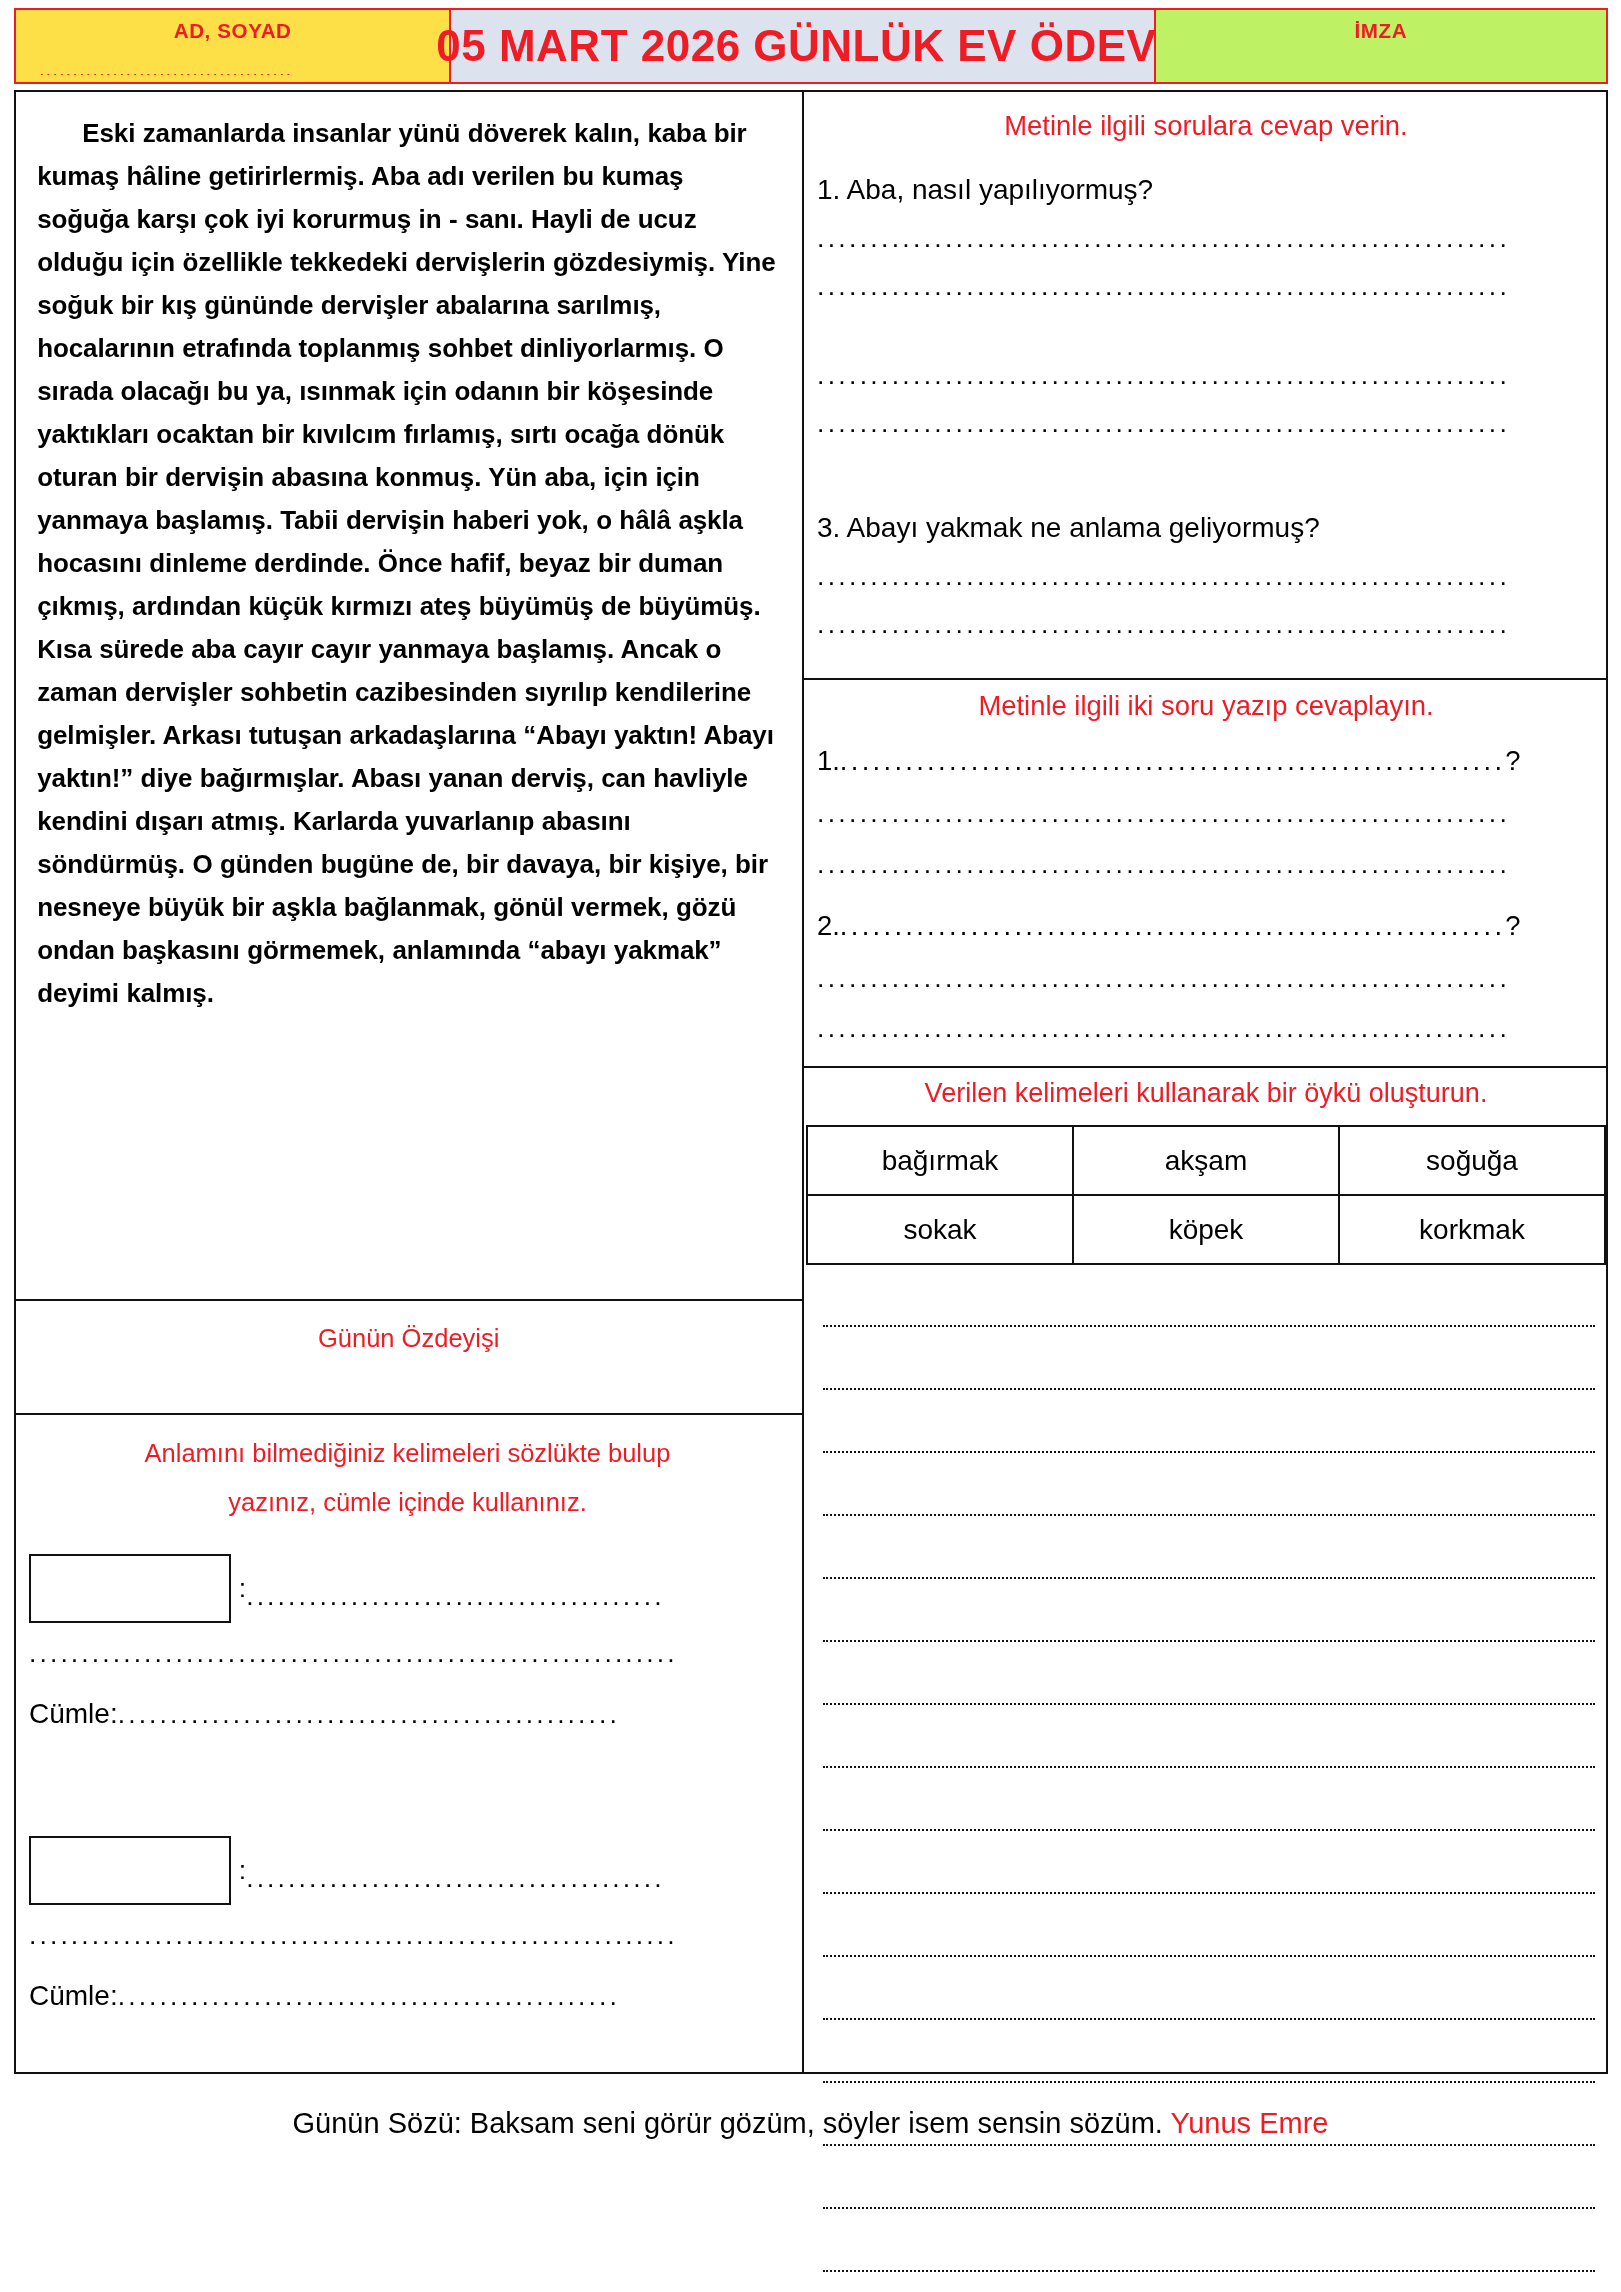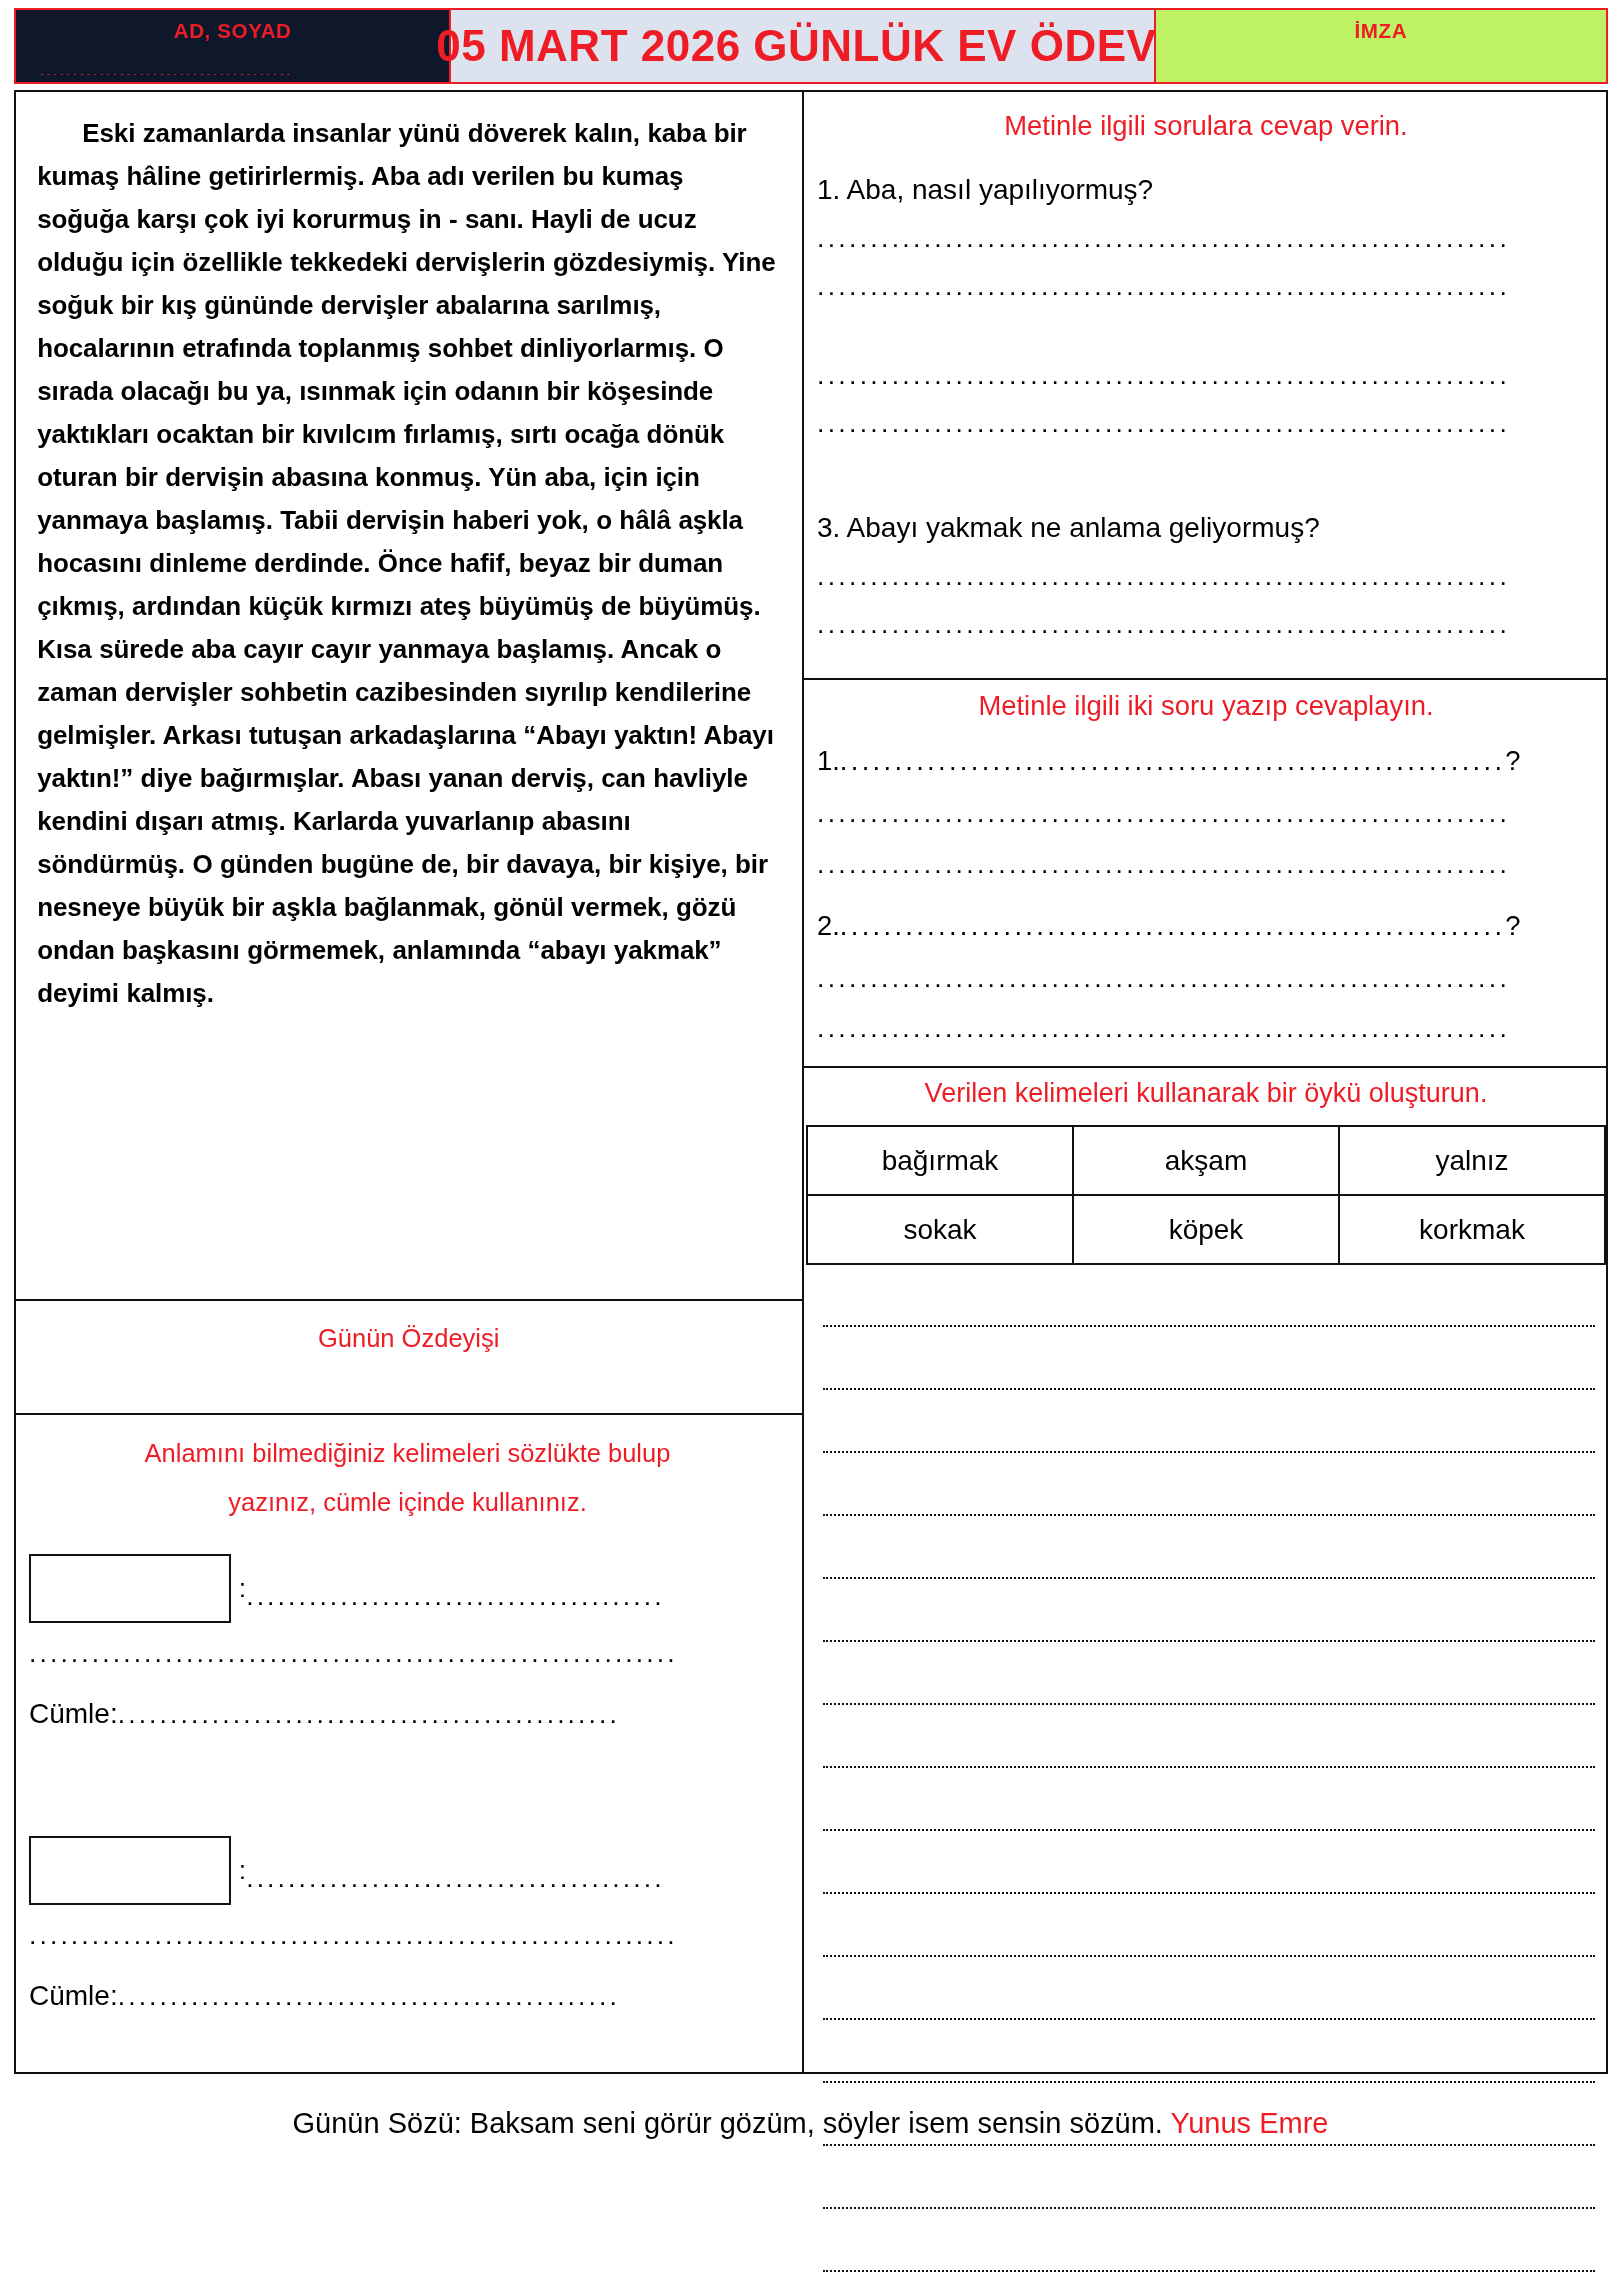--- a/index.html
+++ b/index.html
@@ -37,21 +37,21 @@
     box-sizing: border-box;
     border: 2.9px solid #ee1c25;
     display: flex;
     flex-direction: column;
     align-items: center;
     justify-content: flex-start;
     position: relative;
   }
   .hdr-name {
     width: 438px;
-    background: #0f172a;
+    background: #fde047;
     padding-top: 8.8px;
   }
   .hdr-title {
     width: 708px;
     background: #dde3ee;
     margin-left: -2.9px;
     justify-content: center;
   }
   .hdr-sign {
     width: 454px;
@@ -434,21 +434,21 @@
 
   <div class="hdiv" style="top:1066px"></div>
 
   <div class="story-head" style="top:1078px">Verilen kelimeleri kullanarak bir öykü oluşturun.</div>
 
   <table class="word-table" style="top:1125px">
     <tbody>
       <tr>
         <td>bağırmak</td>
         <td>akşam</td>
-        <td>yalnız</td>
+        <td>soğuğa</td>
       </tr>
       <tr>
         <td>sokak</td>
         <td>köpek</td>
         <td>korkmak</td>
       </tr>
     </tbody>
   </table>
 
   <div class="story-lines" id="story-lines" style="top:1264px">

